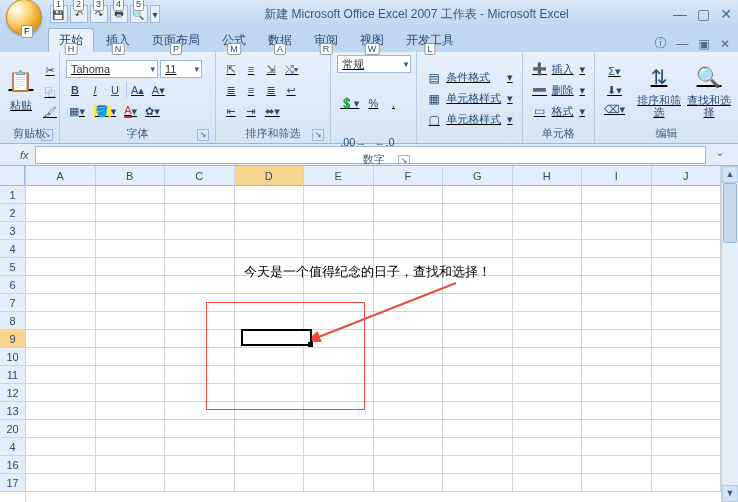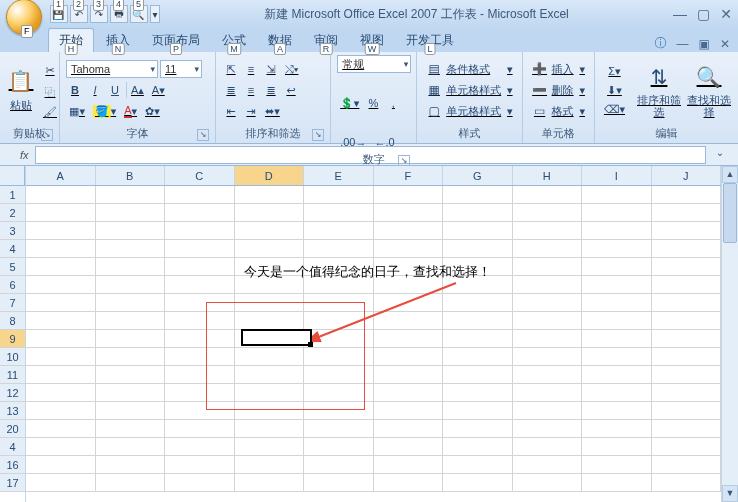--- a/index.html
+++ b/index.html
@@ -209,21 +209,20 @@
             <span>单元格样式</span>
             <span style="margin-left:auto">▾</span>
           </div>
       <div class="menuitem">
             <span class="mico">▢</span>
             <span>单元格样式</span>
             <span style="margin-left:auto">▾</span>
           </div>
     </div>
       </div>
-    <div class="group-title">样式</div>
   </div>
 
   <div class="group" style="width:74px">
     <div class="group-body">
         <div class="col" style="gap:1px;width:100%">
       <div class="menuitem">
             <span class="mico">➕</span>
             <span>插入</span>
             <span style="margin-left:auto">▾</span>
           </div>

